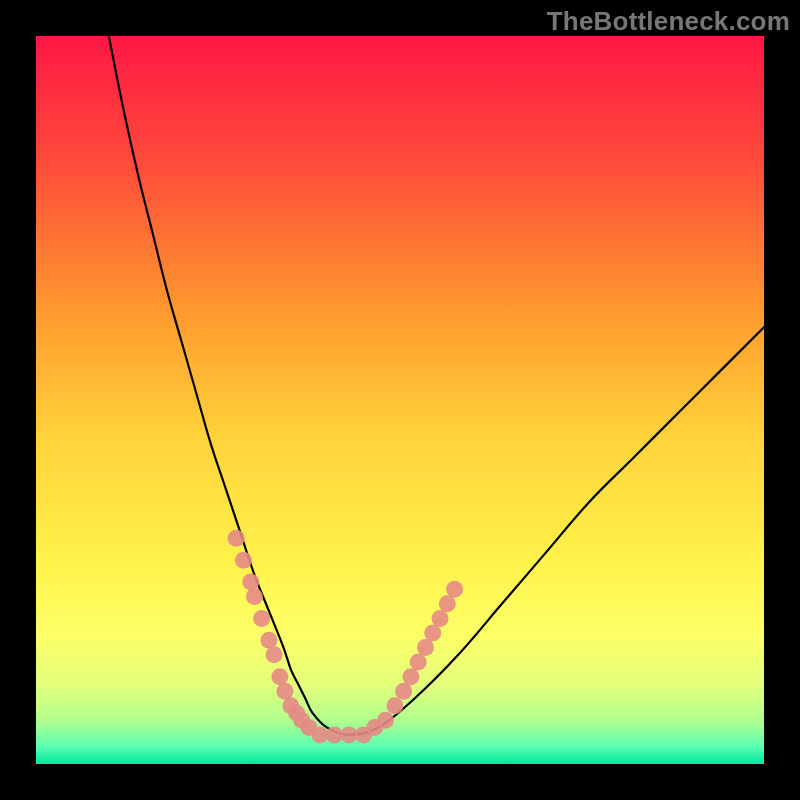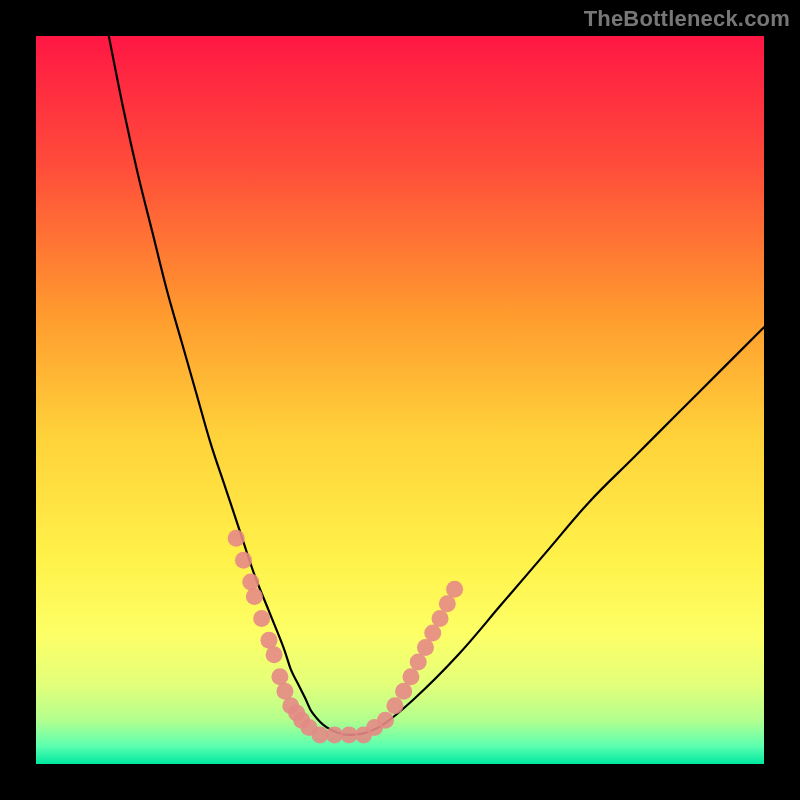--- a/index.html
+++ b/index.html
@@ -32,21 +32,21 @@
     position: absolute;
     inset: 0;
     width: 728px;
     height: 728px;
     display: block;
   }
   .watermark {
     position: absolute;
     top: 6px;
     right: 10px;
-    font-size: 22px;
+    font-size: 26px;
     font-weight: 600;
     color: #777;
     letter-spacing: 0.2px;
     user-select: none;
   }
 </style>
 </head>
 <body>
 
 <div class="frame">

